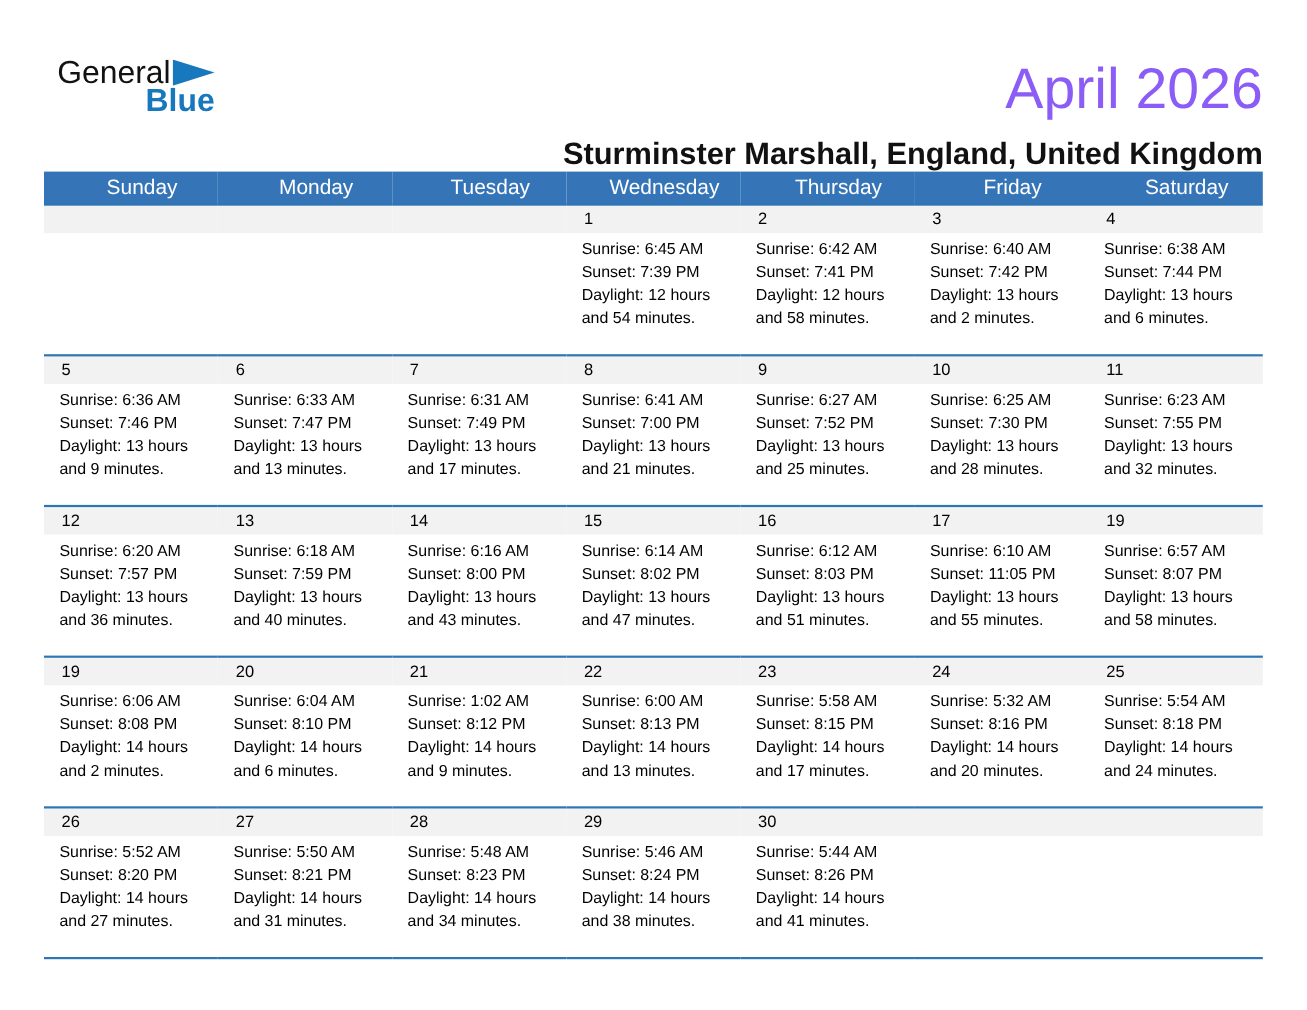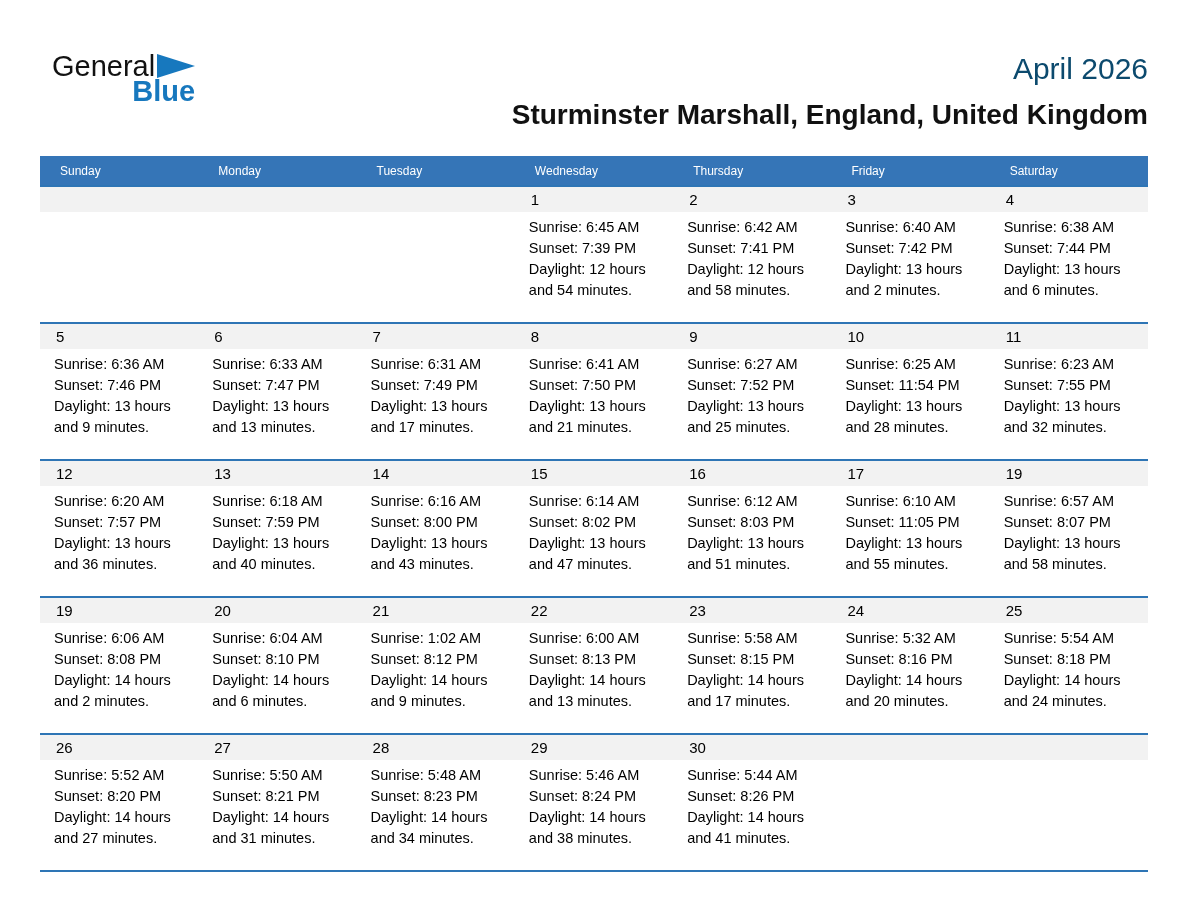--- a/index.html
+++ b/index.html
@@ -37,43 +37,43 @@
   .logo-blue{
     font-size:29px;
     font-weight:bold;
     color:var(--logo-blue);
     margin-left:56px;
     margin-top:-4px;
     text-align:right;
   }
   .titles{text-align:right;}
   .title{
-    font-size:30px;
+    font-size:52px;
     font-weight:normal;
-    color:#0c4a6e;
+    color:#8b5cf6;
     line-height:1.15;
   }
   .subtitle{
     font-size:28px;
     font-weight:bold;
     color:#111111;
     margin-top:12px;
   }
   table.calendar{
     width:1108px;
     margin:0 auto;
     border-collapse:collapse;
     table-layout:fixed;
   }
   table.calendar thead th{
     background:var(--header-bg);
     color:#ffffff;
     font-weight:normal;
-    font-size:12px;
-    text-align:left;
+    font-size:19px;
+    text-align:center;
     height:30px;
     padding:0 0 0 20px;
   }
   table.calendar tbody tr{
     border-top:2px solid var(--separator);
   }
   table.calendar tbody tr:last-child{
     border-bottom:2px solid var(--separator);
   }
   table.calendar td{
@@ -191,35 +191,35 @@
           <td>
             <div class="daynum">7</div>
             <div class="cell-line first">Sunrise: 6:31 AM</div>
             <div class="cell-line">Sunset: 7:49 PM</div>
             <div class="cell-line">Daylight: 13 hours</div>
             <div class="cell-line">and 17 minutes.</div>
           </td>
           <td>
             <div class="daynum">8</div>
             <div class="cell-line first">Sunrise: 6:41 AM</div>
-            <div class="cell-line">Sunset: 7:50 PM</div>
+            <div class="cell-line">Sunset: 7:00 PM</div>
             <div class="cell-line">Daylight: 13 hours</div>
             <div class="cell-line">and 21 minutes.</div>
           </td>
           <td>
             <div class="daynum">9</div>
             <div class="cell-line first">Sunrise: 6:27 AM</div>
             <div class="cell-line">Sunset: 7:52 PM</div>
             <div class="cell-line">Daylight: 13 hours</div>
             <div class="cell-line">and 25 minutes.</div>
           </td>
           <td>
             <div class="daynum">10</div>
             <div class="cell-line first">Sunrise: 6:25 AM</div>
-            <div class="cell-line">Sunset: 11:54 PM</div>
+            <div class="cell-line">Sunset: 7:30 PM</div>
             <div class="cell-line">Daylight: 13 hours</div>
             <div class="cell-line">and 28 minutes.</div>
           </td>
           <td>
             <div class="daynum">11</div>
             <div class="cell-line first">Sunrise: 6:23 AM</div>
             <div class="cell-line">Sunset: 7:55 PM</div>
             <div class="cell-line">Daylight: 13 hours</div>
             <div class="cell-line">and 32 minutes.</div>
           </td>

